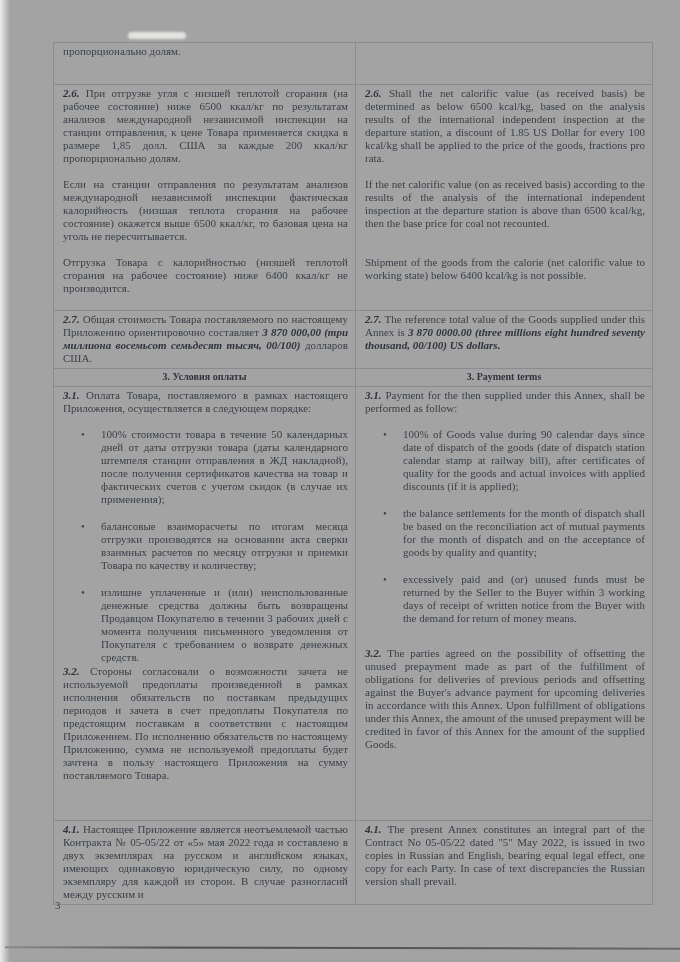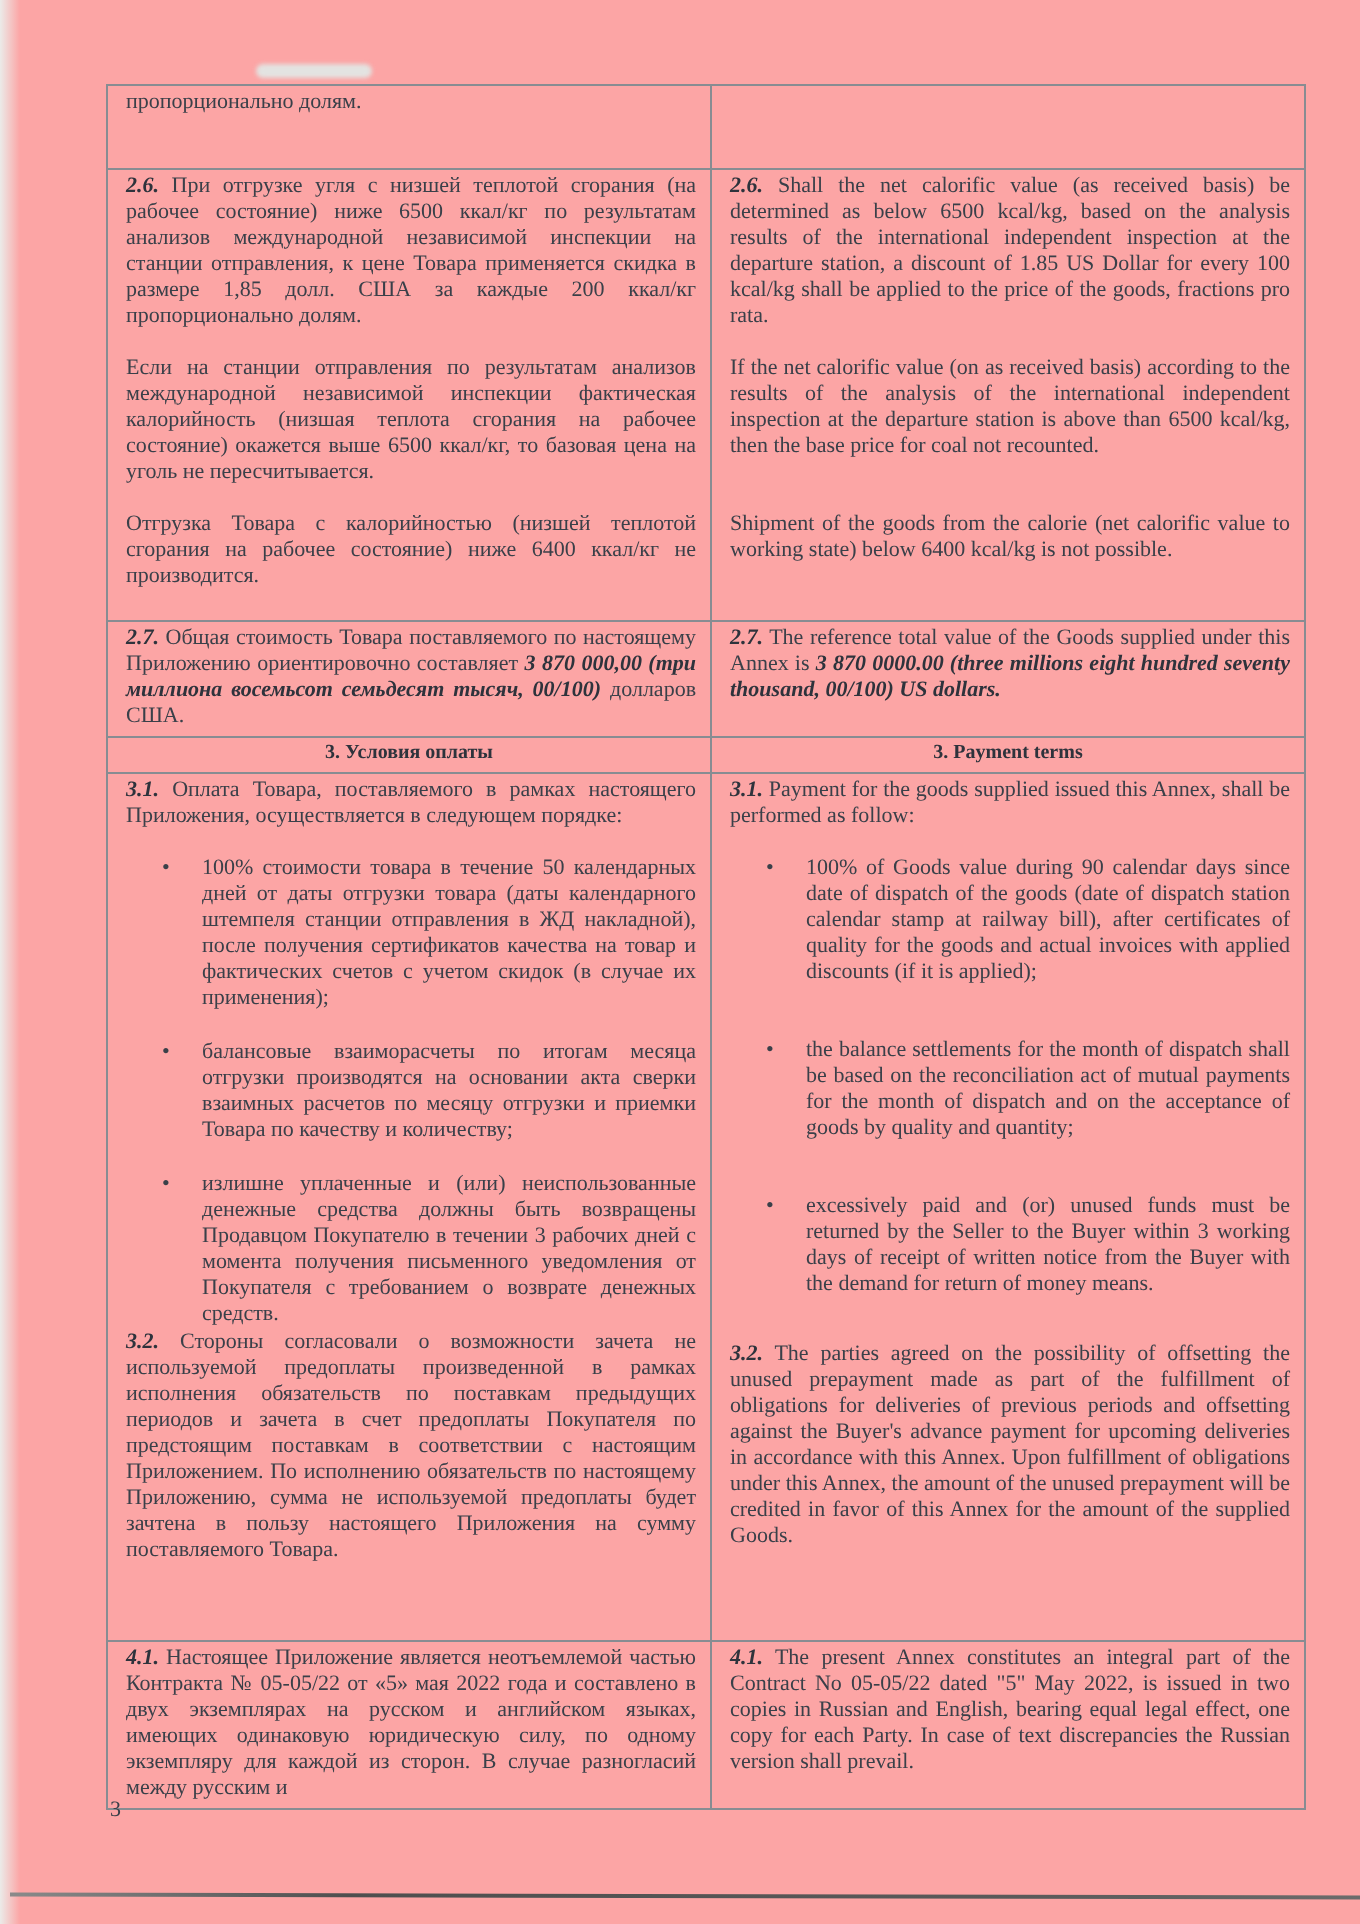--- a/index.html
+++ b/index.html
@@ -4,21 +4,21 @@
 <style>
   html, body {
     margin: 0;
     padding: 0;
     background: #ffffff;
   }
   .page {
     position: relative;
     width: 680px;
     height: 962px;
-    background: #fca5a5;
+    background: #a3a3a3;
     overflow: hidden;
     font-family: "Liberation Serif", "DejaVu Serif", serif;
     color: #3a4049;
   }
   
   .edge-left {
     position: absolute;
     left: 0; top: 0; bottom: 0;
     width: 10px;
     background: linear-gradient(to right, #ebebe9, rgba(255,255,255,0));
@@ -87,21 +87,21 @@
     text-align: justify;
   }
   ul.blist li::before {
     content: "\2022";
     position: absolute;
     left: -20px;
     top: 0;
     font-size: 11px;
   }
   ul.ru-list li { margin-top: 14px; }
-  ul.en-list li { margin-top: 26px; }
+  ul.en-list li { margin-top: 14px; }
   ul.blist li:first-child { margin-top: 10px; }
   .p32-ru { margin-top: 1px; }
   .p32-en { margin-top: 22px; }
   .pageno {
     position: absolute;
     left: 55px; top: 899px;
     font-size: 11px;
     color: #3a4049;
   }
 </style>
@@ -157,21 +157,21 @@
       <td>
         <p class="para"><b>3.1.</b> <span>Оплата Товара, поставляемого в рамках настоящего Приложения, осуществляется в следующем порядке:</span></p>
         <ul class="blist ru-list">
           <li>100% стоимости товара в течение 50 календарных дней от даты отгрузки товара (даты календарного штемпеля станции отправления в ЖД накладной), после получения сертификатов качества на товар и фактических счетов с учетом скидок (в случае их применения);</li>
           <li>балансовые взаиморасчеты по итогам месяца отгрузки производятся на основании акта сверки взаимных расчетов по месяцу отгрузки и приемки Товара по качеству и количеству;</li>
           <li>излишне уплаченные и (или) неиспользованные денежные средства должны быть возвращены Продавцом Покупателю в течении 3 рабочих дней с момента получения письменного уведомления от Покупателя с требованием о возврате денежных средств.</li>
         </ul>
         <p class="para p32-ru"><b>3.2.</b> <span>Стороны согласовали о возможности зачета не используемой предоплаты произведенной в рамках исполнения обязательств по поставкам предыдущих периодов и зачета в счет предоплаты Покупателя по предстоящим  поставкам в соответствии с настоящим Приложением. По исполнению обязательств по настоящему Приложению, сумма не используемой предоплаты будет зачтена в пользу настоящего Приложения на сумму поставляемого Товара.</span></p>
       </td>
       <td>
-        <p class="para"><b>3.1.</b> <span>Payment for the goods supplied issued this Annex, shall be performed as follow:</span></p>
+        <p class="para"><b>3.1.</b> <span>Payment for the then supplied under this Annex, shall be performed as follow:</span></p>
         <ul class="blist en-list">
           <li>100% of Goods value during 90 calendar days since date of dispatch of the goods (date of dispatch station calendar stamp at railway bill), after certificates of quality for the goods and actual invoices with applied discounts (if it is applied);</li>
           <li>the balance settlements for the month of dispatch shall be based on the reconciliation act of mutual payments for the month of dispatch and on the acceptance of goods by quality and quantity;</li>
           <li>excessively paid and (or) unused funds must be returned by the Seller to the Buyer within 3 working days of receipt of written notice from the Buyer with the demand for return of money means.</li>
         </ul>
         <p class="para p32-en"><b>3.2.</b> <span>The parties agreed on the possibility of offsetting the unused prepayment made as part of the fulfillment of obligations for deliveries of previous periods and offsetting against the Buyer's advance payment for upcoming deliveries in accordance with this Annex. Upon fulfillment of obligations under this Annex, the amount of the unused prepayment will be credited in favor of this Annex for the amount of the supplied Goods.</span></p>
       </td>
     </tr>
 
 

